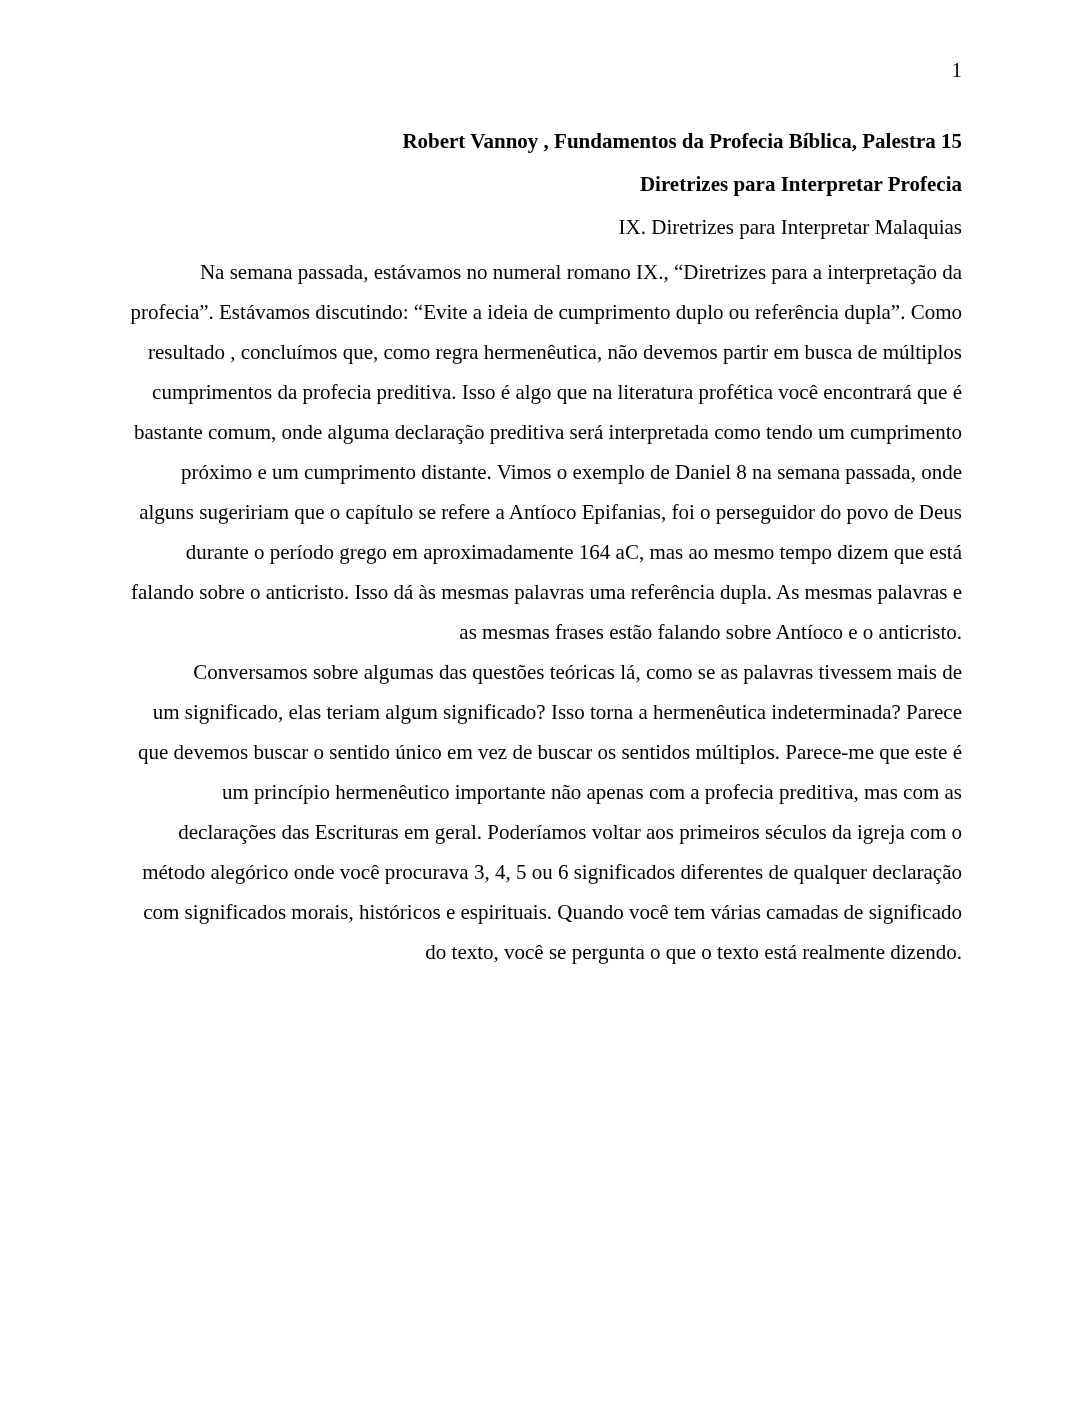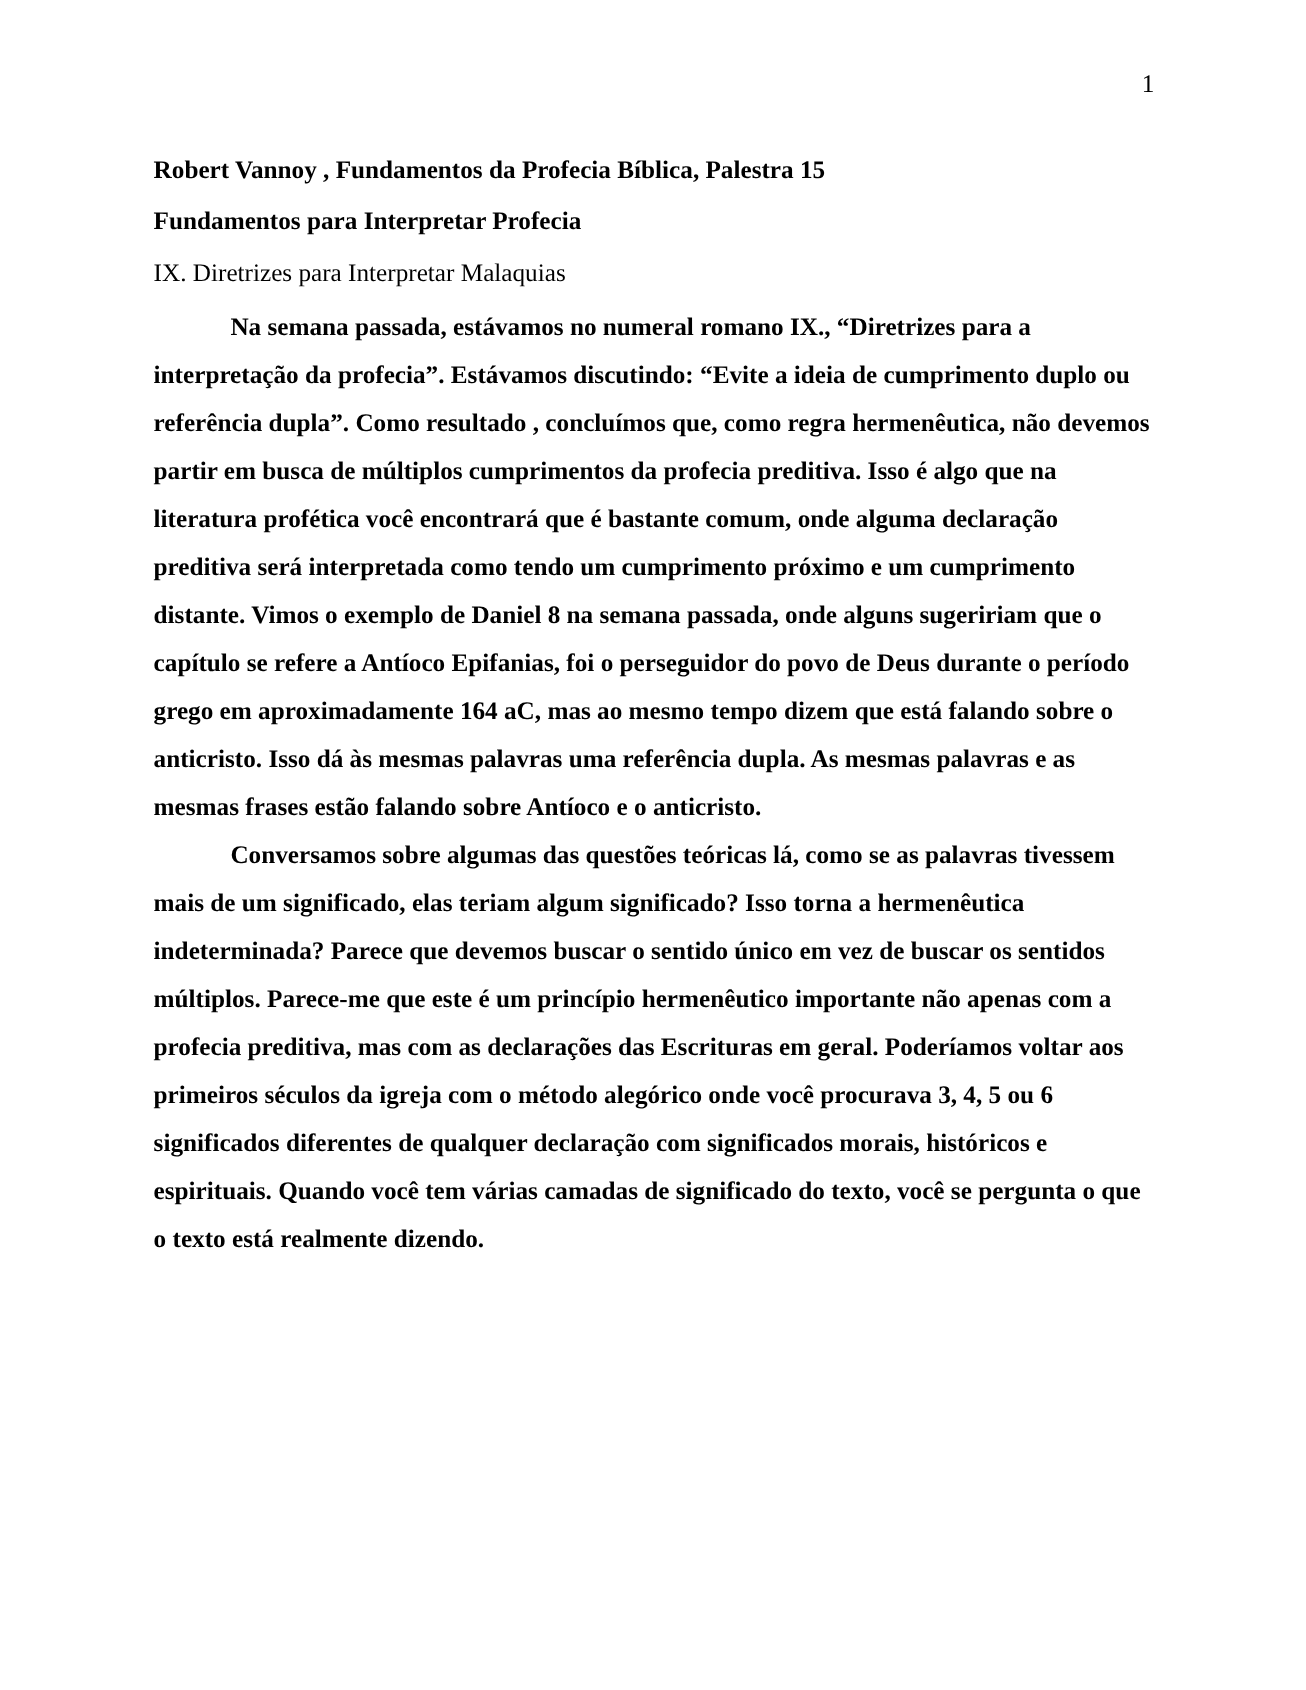--- a/index.html
+++ b/index.html
@@ -23,49 +23,49 @@
     font-size: 21px;
     line-height: 28px;
   }
   .content {
     margin-top: 36px;
   }
   .content p {
     margin: 0;
     font-size: 21px;
     white-space: pre-wrap;
+    text-align: right;
   }
   .h-line {
     line-height: 43px;
   }
   .bold {
     font-weight: bold;
   }
   .body-para {
     line-height: 40px;
     text-align: left;
-    font-weight: bold;
   }
   .first-indent {
     text-indent: 64px;
   }
   .body-start {
     margin-top: 3px !important;
   }
   .gap-before {
     margin-top: 40px !important;
   }
 </style>
 </head>
 <body>
 
 <div class="page">
   <div class="pagenum">1</div>
 
   <div class="content">
     <p class="h-line bold">Robert Vannoy , Fundamentos da Profecia Bíblica, Palestra 15</p>
-    <p class="h-line bold">Fundamentos para Interpretar Profecia</p>
+    <p class="h-line bold">Diretrizes para Interpretar Profecia</p>
     <p class="h-line">IX. Diretrizes para Interpretar Malaquias</p>
 
     <p class="body-para first-indent body-start">Na semana passada, estávamos no numeral romano IX., “Diretrizes para a interpretação da profecia”. Estávamos discutindo: “Evite a ideia de cumprimento duplo ou referência dupla”. Como resultado , concluímos que, como regra hermenêutica, não devemos partir em busca de múltiplos cumprimentos da profecia preditiva. Isso é algo que na literatura profética você encontrará que é bastante comum, onde alguma declaração preditiva será interpretada como tendo um cumprimento próximo e um cumprimento distante. Vimos o exemplo de Daniel 8 na semana passada, onde alguns sugeririam que o capítulo se refere a Antíoco Epifanias, foi o perseguidor do povo de Deus durante o período grego em aproximadamente 164 aC, mas ao mesmo tempo dizem que está falando sobre o anticristo. Isso dá às mesmas palavras uma referência dupla. As mesmas palavras e as mesmas frases estão falando sobre Antíoco e o anticristo.</p>
     <p class="body-para first-indent">Conversamos sobre algumas das questões teóricas lá, como se as palavras tivessem mais de um significado, elas teriam algum significado? Isso torna a hermenêutica indeterminada? Parece que devemos buscar o sentido único em vez de buscar os sentidos múltiplos. Parece-me que este é um princípio hermenêutico importante não apenas com a profecia preditiva, mas com as declarações das Escrituras em geral. Poderíamos voltar aos primeiros séculos da igreja com o método alegórico onde você procurava 3, 4, 5 ou 6 significados diferentes de qualquer declaração com significados morais, históricos e espirituais. Quando você tem várias camadas de significado do texto, você se pergunta o que o texto está realmente dizendo.</p>
   </div>
 </div>
 
 </body></html>

